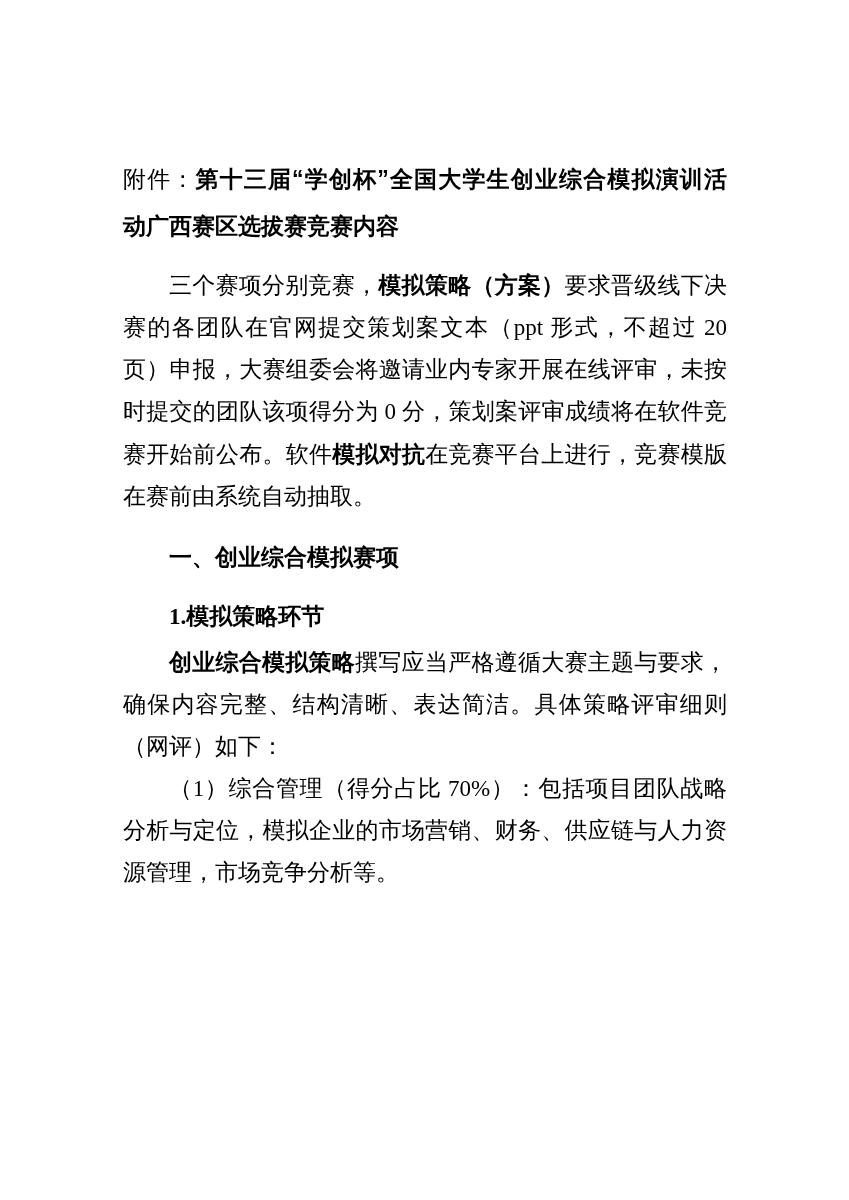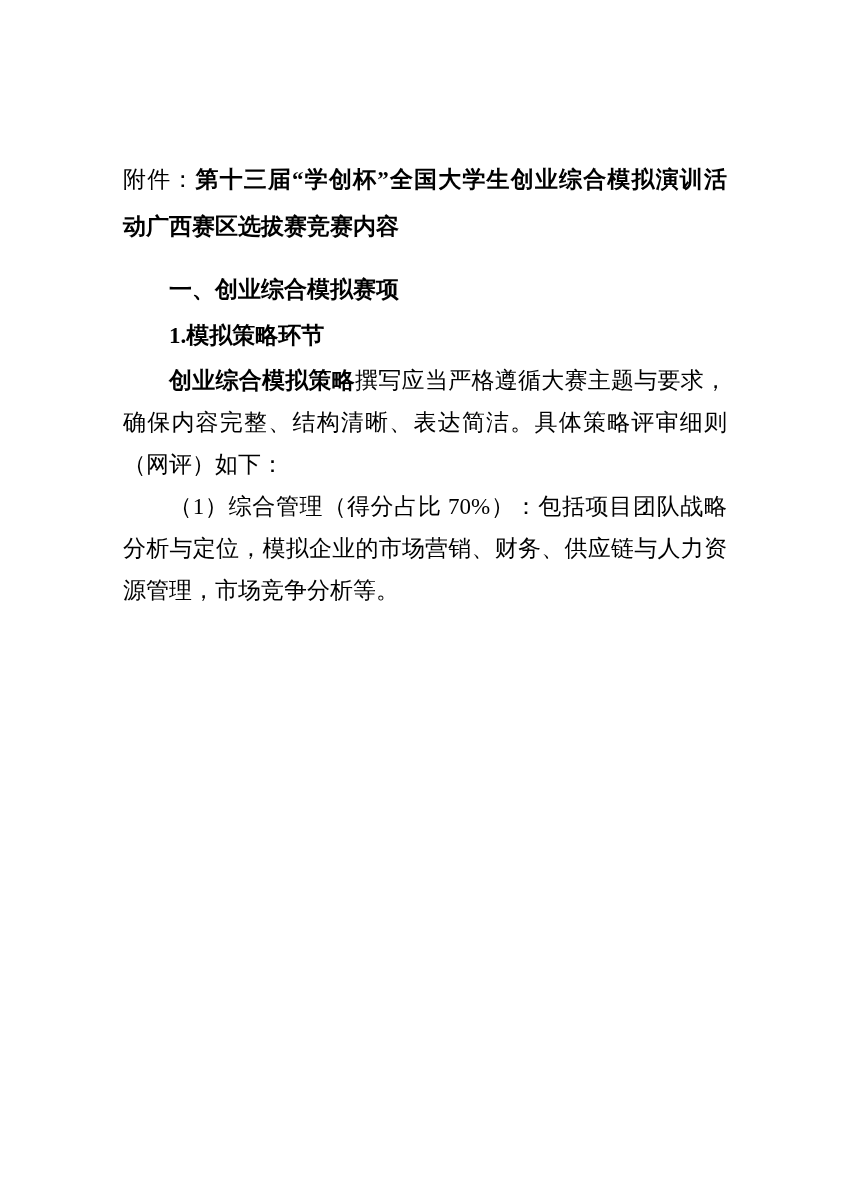--- a/index.html
+++ b/index.html
@@ -47,44 +47,45 @@
   
   .heading1 {
     margin: 18px 0 0 0;
     font-size: 23px;
     line-height: 42px;
     font-weight: 700;
     font-family: "Liberation Sans", "DejaVu Sans", sans-serif;
     text-indent: 2em;
   }
   .heading2 {
-    margin: 5px 0 3px 0;
+    margin: 18px 0 3px 0;
     font-size: 23px;
     line-height: 42px;
     font-weight: 700;
     text-indent: 2em;
   }
   
   .hei {
     font-weight: 700;
-    font-family: Liberation Serif, serif;
+    font-family: Liberation Sans, sans-serif;
   }
 </style>
 </head>
 <body>
 
 <div class="page">
   <div class="content">
 
     <div class="doc-title">
       <div class="title-line1"><span>附件：</span><span class="hei">第十三届“学创杯”全国大学生创业综合模拟演训活</span></div>
       <div class="title-line2"><span class="hei">动广西赛区选拔赛竞赛内容</span></div>
     </div>
 
 
+    <p class="para"><span>三个赛项分别竞赛，</span><span class="hei">模拟策略（方案）</span><span>要求晋级线下决赛的各团队在官网提交策划案文本（ppt 形式，不超过 20 页）申报，大赛组委会将邀请业内专家开展在线评审，未按时提交的团队该项得分为 0 分，策划案评审成绩将在软件竞赛开始前公布。软件</span><span class="hei">模拟对抗</span><span>在竞赛平台上进行，竞赛模版在赛前由系统自动抽取。</span></p>
 
     <h2 class="heading1">一、创业综合模拟赛项</h2>
 
     <h3 class="heading2">1.模拟策略环节</h3>
 
     <p class="para"><span class="hei">创业综合模拟策略</span><span>撰写应当严格遵循大赛主题与要求，确保内容完整、结构清晰、表达简洁。具体策略评审细则（网评）如下：</span></p>
 
     <p class="para"><span>（1）综合管理（得分占比 70%）：包括项目团队战略分析与定位，模拟企业的市场营销、财务、供应链与人力资源管理，市场竞争分析等。</span></p>
 
   </div>

